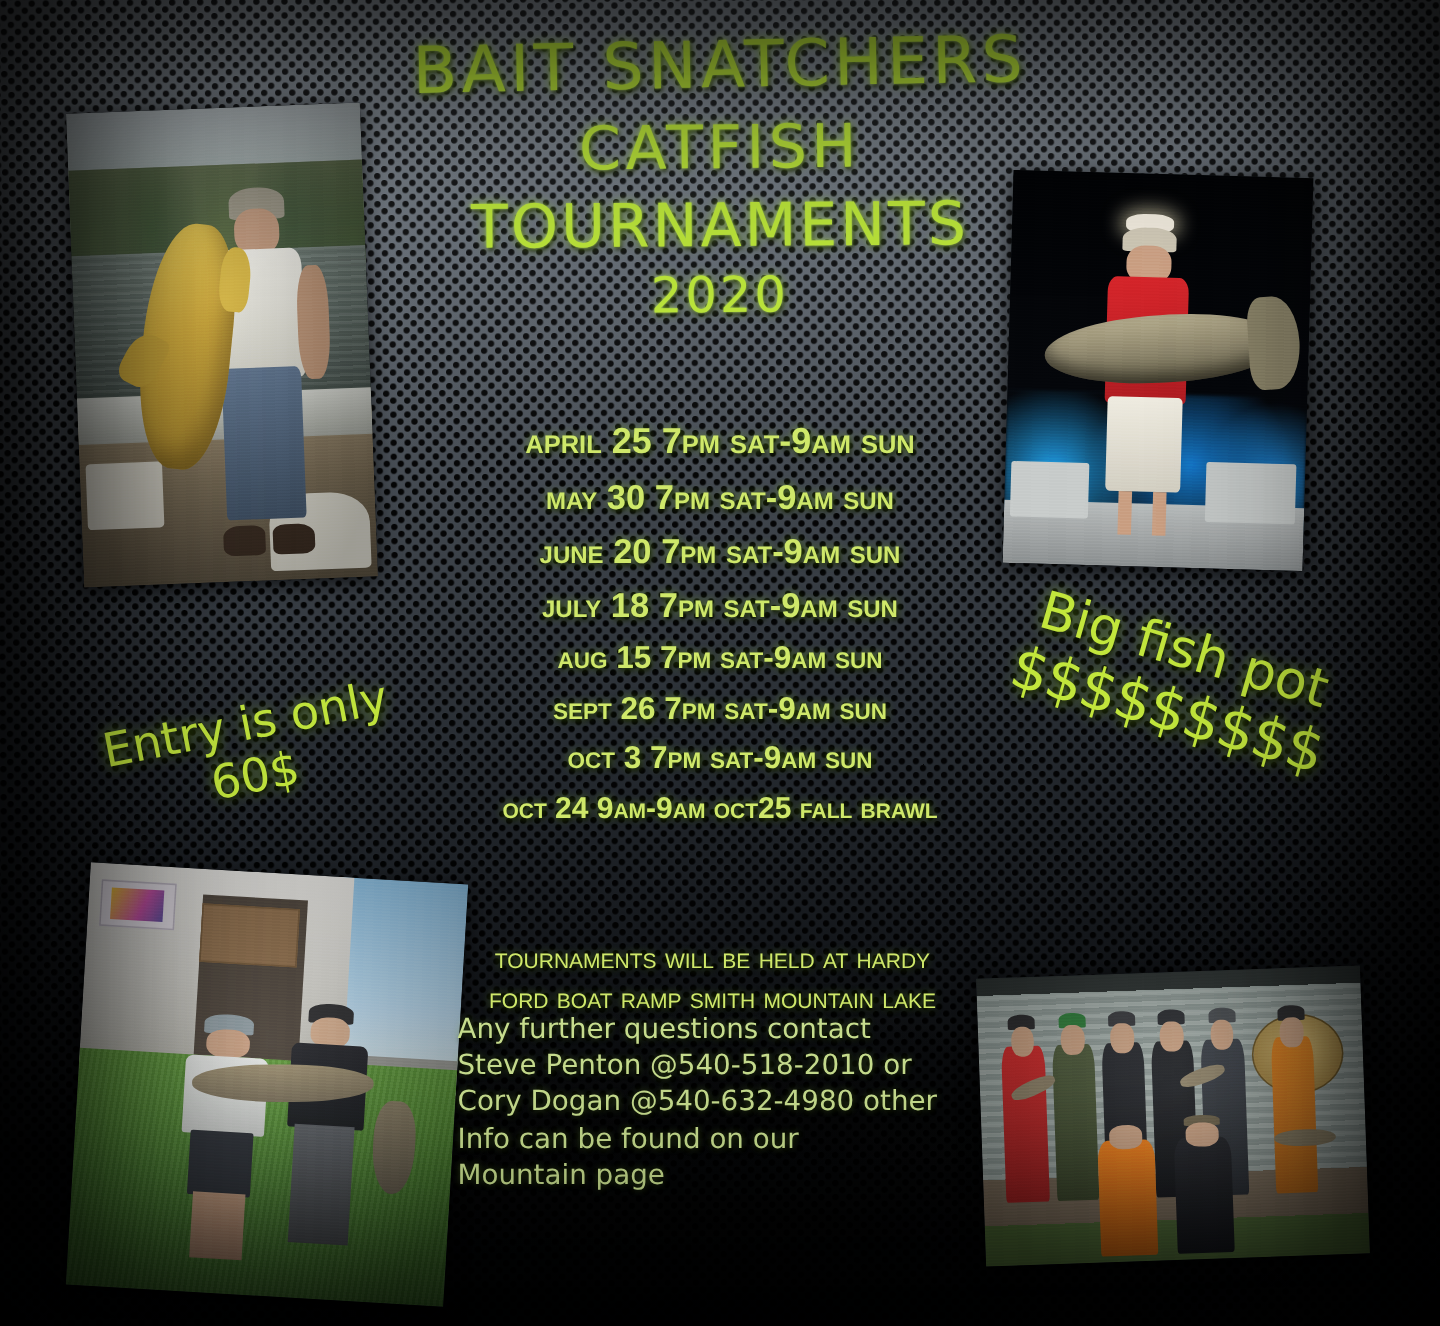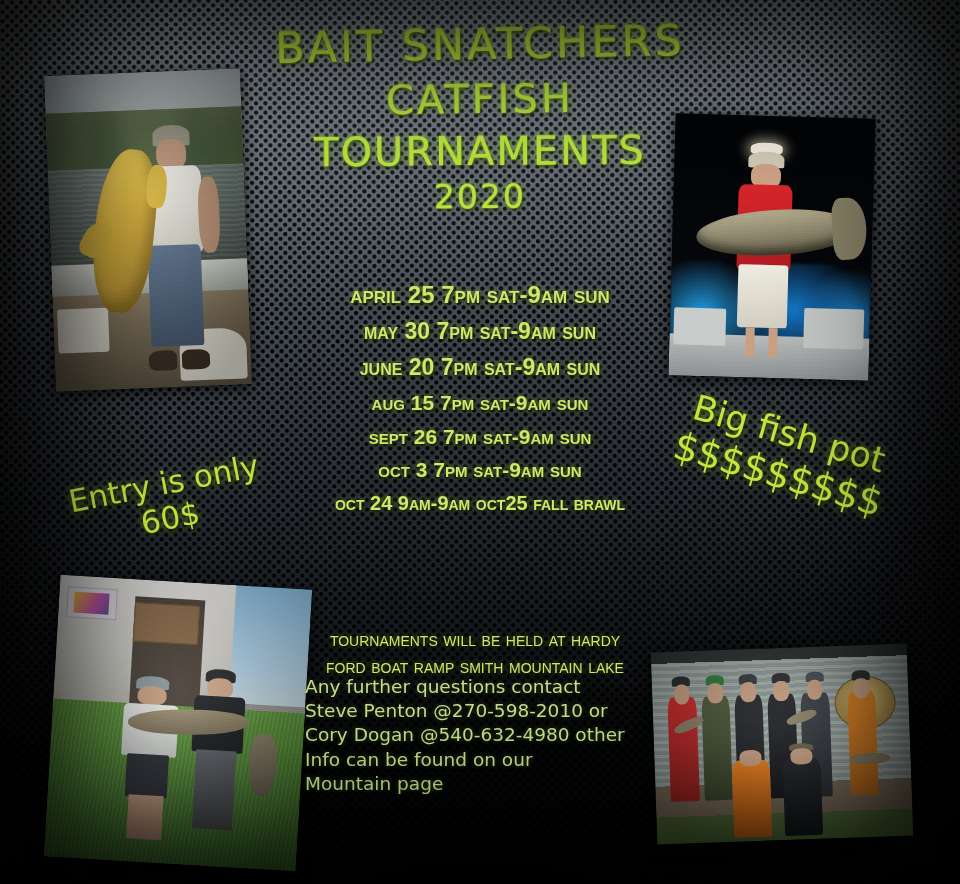--- a/index.html
+++ b/index.html
@@ -550,34 +550,35 @@
     <div class="title-line" id="title-1">BAIT SNATCHERS</div>
     <div class="title-line" id="title-2">CATFISH</div>
     <div class="title-line" id="title-3">TOURNAMENTS</div>
     <div class="title-line" id="title-4">2020</div>
   </div>
 
   <div class="schedule">
     <div class="sched-row" id="sched-0">April 25 7pm sat-9am sun</div>
     <div class="sched-row" id="sched-1">May 30 7pm sat-9am sun</div>
     <div class="sched-row" id="sched-2">June 20 7pm sat-9am sun</div>
+    <div class="sched-row" id="sched-3">July 18 7pm sat-9am sun</div>
     <div class="sched-row" id="sched-5">Aug 15 7pm sat-9am sun</div>
     <div class="sched-row" id="sched-6">Sept 26 7pm sat-9am sun</div>
     <div class="sched-row" id="sched-7">Oct 3 7pm sat-9am sun</div>
     <div class="sched-row" id="sched-8">Oct 24 9am-9am oct25 fall brawl</div>
   </div>
 
   <div class="venue">
     <div>Tournaments will be held at Hardy</div>
     <div>Ford Boat Ramp Smith Mountain Lake</div>
   </div>
 
   <div class="contact">
     <div>Any further  questions contact</div>
-    <div>Steve Penton @270-598-2010 or</div>
+    <div>Steve Penton @540-518-2010 or</div>
     <div>Cory Dogan @540-632-4980 other</div>
     <div>Info can be found on our</div>
     <div>Mountain page</div>
   </div>
 
   <div class="txt" id="entry-note">
     <span>Entry is only</span>
     <span class="amount">60$</span>
   </div>
 

